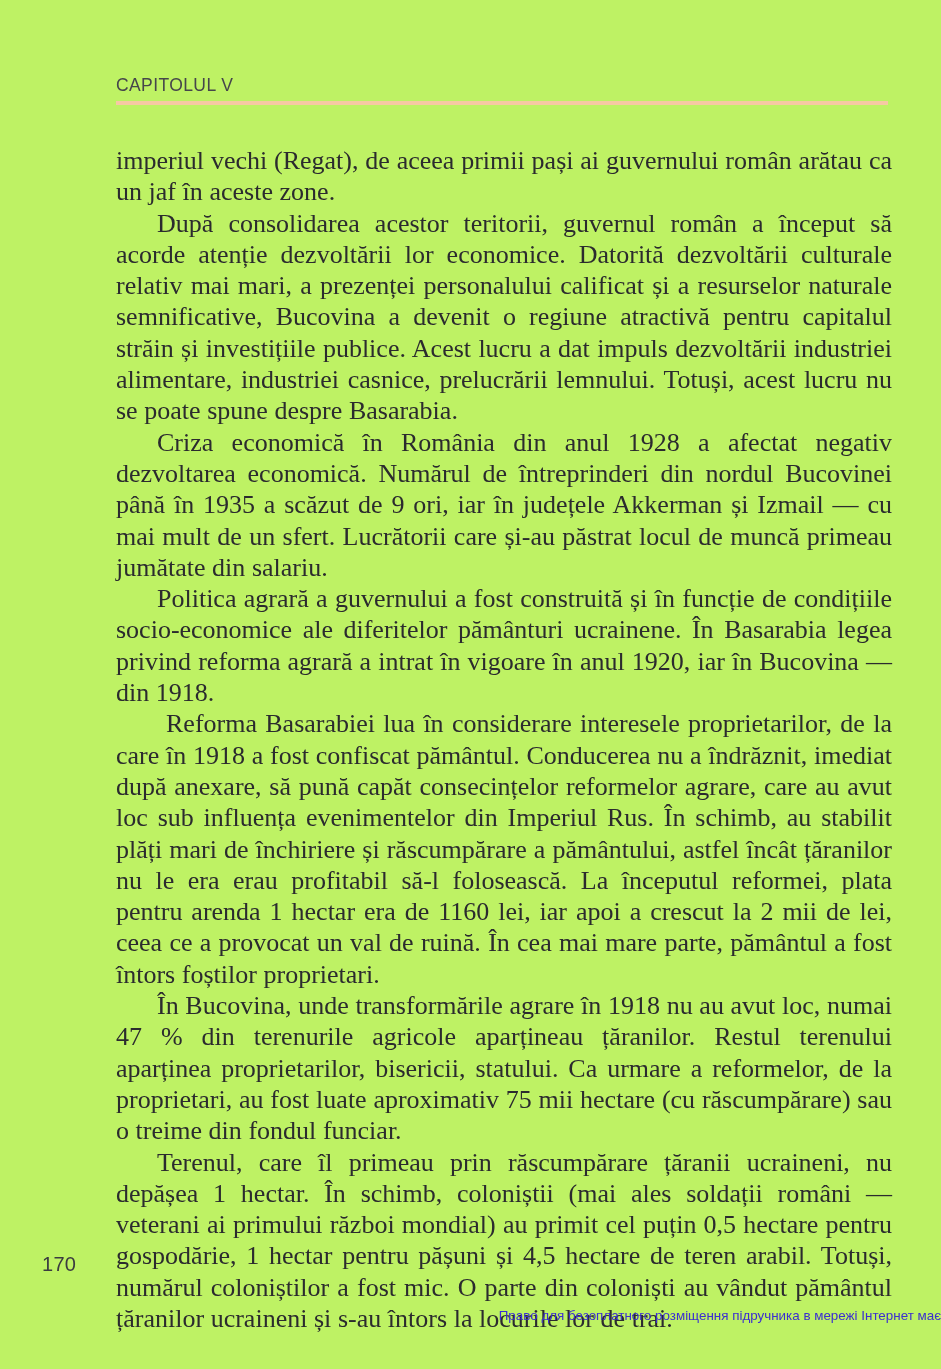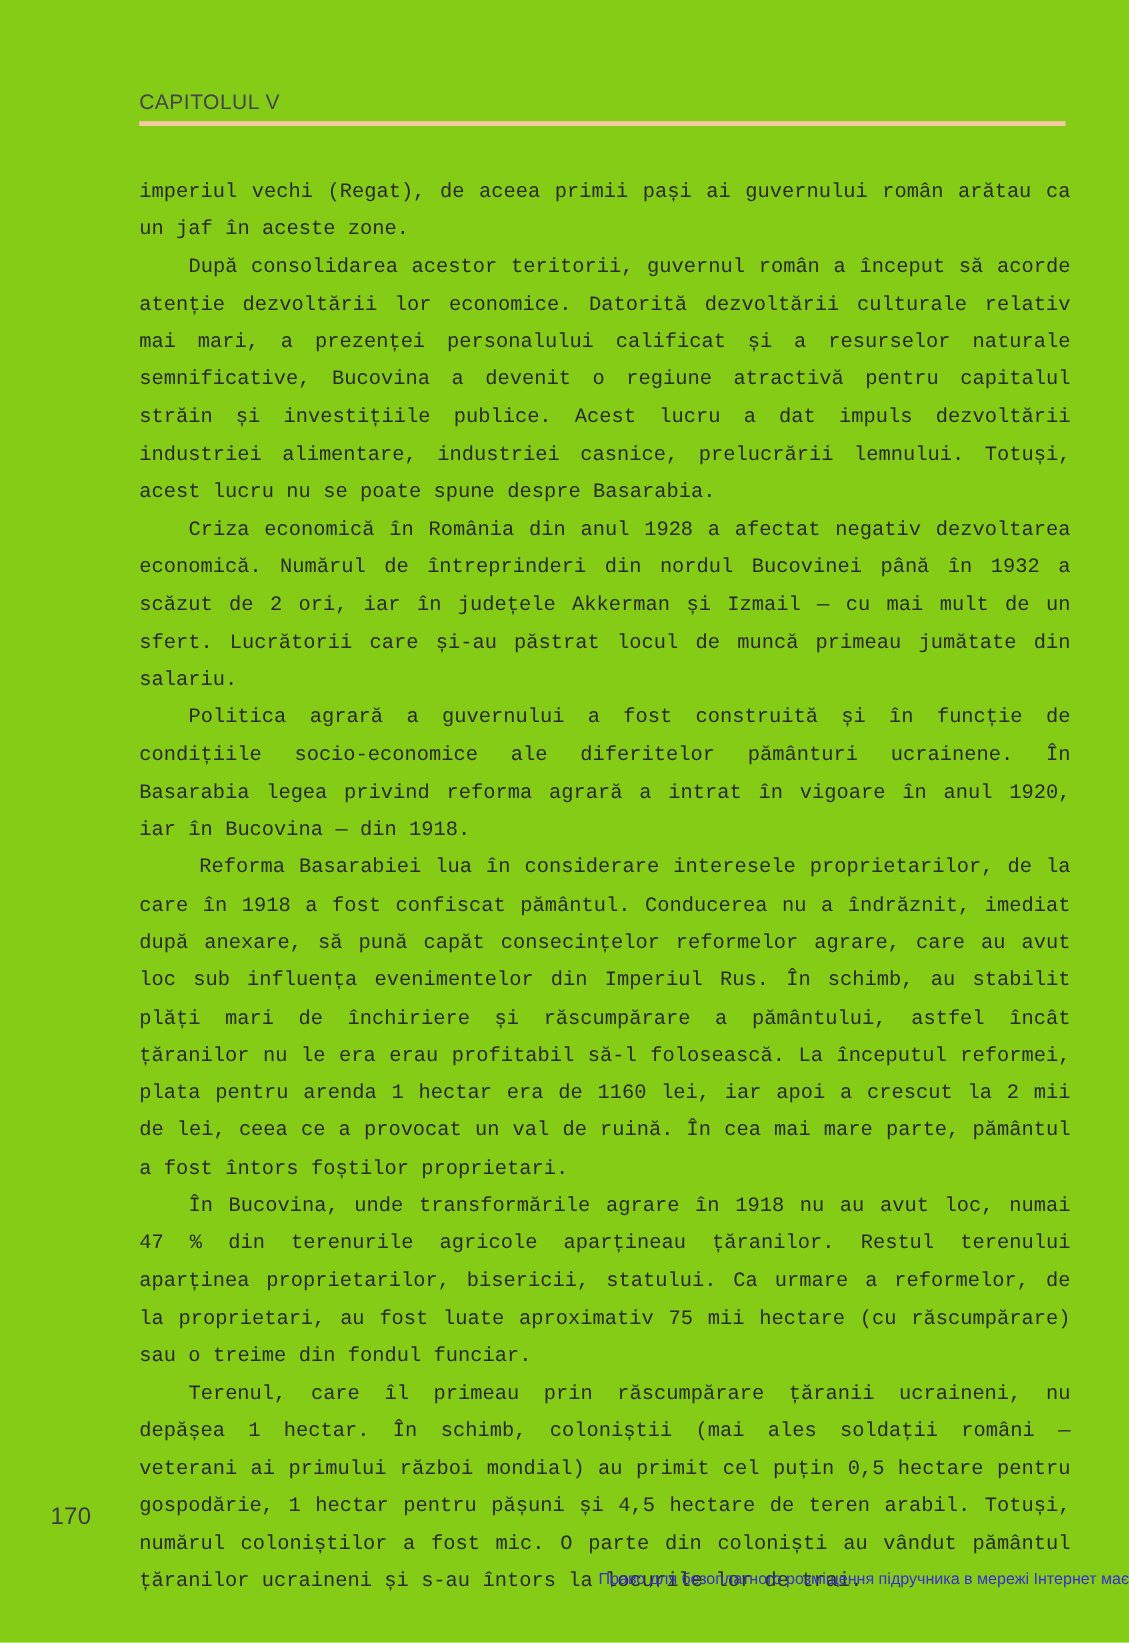--- a/index.html
+++ b/index.html
@@ -5,21 +5,21 @@
   html, body {
     margin: 0;
     padding: 0;
     background: #ffffff;
   }
 
   .page {
     position: relative;
     width: 941px;
     height: 1369px;
-    background: #84cc16;
+    background: #bef264;
     font-family: "Liberation Serif", serif;
     overflow: hidden;
     box-sizing: border-box;
   }
 
   
   .running-head {
     position: absolute;
     left: 116px;
     top: 76px;
@@ -47,29 +47,28 @@
   
   .body-col {
     position: absolute;
     left: 116px;
     top: 145px;
     width: 776px;
   }
 
   .body-col p {
     margin: 0;
-    font-size: 17px;
+    font-size: 26px;
     line-height: 31.3px;
     color: #2b2b2e;
     text-align: justify;
     text-justify: inter-word;
     -webkit-hyphens: none;
     hyphens: none;
     word-spacing: 0.1px;
-    font-family: Liberation Mono, monospace;
   }
 
   .body-col p.indent {
     text-indent: 41px;
   }
 
   .body-col p.indent-wide {
     text-indent: 50px;
   }
 
@@ -110,21 +109,21 @@
 <div class="page">
 
   <div class="running-head">
     <div class="chapter-label">CAPITOLUL V</div>
   </div>
   <div class="head-rule"></div>
 
   <div class="body-col">
     <p>imperiul vechi (Regat), de aceea primii pași ai guvernului român arătau ca un jaf în aceste zone.</p>
     <p class="indent">După consolidarea acestor teritorii, guvernul român a început să acorde atenție dezvoltării lor economice. Datorită dezvoltării culturale relativ mai mari, a prezenței personalului calificat și a resurselor naturale semnificative, Bucovina a devenit o regiune atractivă pentru capitalul străin și investițiile publice. Acest lucru a dat impuls dezvoltării industriei alimentare, industriei casnice, prelucrării lemnului. Totuși, acest lucru nu se poate spune despre Basarabia.</p>
-    <p class="indent">Criza economică în România din anul 1928 a afectat negativ dezvoltarea economică. Numărul de întreprinderi din nordul Bucovinei până în 1932 a scăzut de 2 ori, iar în județele Akkerman și Izmail — cu mai mult de un sfert. Lucrătorii care și-au păstrat locul de muncă primeau jumătate din salariu.</p>
+    <p class="indent">Criza economică în România din anul 1928 a afectat negativ dezvoltarea economică. Numărul de întreprinderi din nordul Bucovinei până în 1935 a scăzut de 9 ori, iar în județele Akkerman și Izmail — cu mai mult de un sfert. Lucrătorii care și-au păstrat locul de muncă primeau jumătate din salariu.</p>
     <p class="indent">Politica agrară a guvernului a fost construită și în funcție de condițiile socio-economice ale diferitelor pământuri ucrainene. În Basarabia legea privind reforma agrară a intrat în vigoare în anul 1920, iar în Bucovina — din 1918.</p>
     <p class="indent-wide">Reforma Basarabiei lua în considerare interesele proprietarilor, de la care în 1918 a fost confiscat pământul. Conducerea nu a îndrăznit, imediat după anexare, să pună capăt consecințelor reformelor agrare, care au avut loc sub influența evenimentelor din Imperiul Rus. În schimb, au stabilit plăți mari de închiriere și răscumpărare a pământului, astfel încât țăranilor nu le era erau profitabil să-l folosească. La începutul reformei, plata pentru arenda 1 hectar era de 1160 lei, iar apoi a crescut la 2 mii de lei, ceea ce a provocat un val de ruină. În cea mai mare parte, pământul a fost întors foștilor proprietari.</p>
     <p class="indent">În Bucovina, unde transformările agrare în 1918 nu au avut loc, numai 47 % din terenurile agricole aparțineau țăranilor. Restul terenului aparținea proprietarilor, bisericii, statului. Ca urmare a reformelor, de la proprietari, au fost luate aproximativ 75 mii hectare (cu răscumpărare) sau o treime din fondul funciar.</p>
     <p class="indent">Terenul, care îl primeau prin răscumpărare țăranii ucraineni, nu depășea 1 hectar. În schimb, coloniștii (mai ales soldații români — veterani ai primului război mondial) au primit cel puțin 0,5 hectare pentru gospodărie, 1 hectar pentru pășuni și 4,5 hectare de teren arabil. Totuși, numărul coloniștilor a fost mic. O parte din coloniști au vândut pământul țăranilor ucraineni și s-au întors la locurile lor de trai.</p>
   </div>
 
   <div class="folio">170</div>
 
   <div class="footer-notice">
     <span class="line">Право для безоплатного розміщення підручника в мережі Інтернет має</span>

